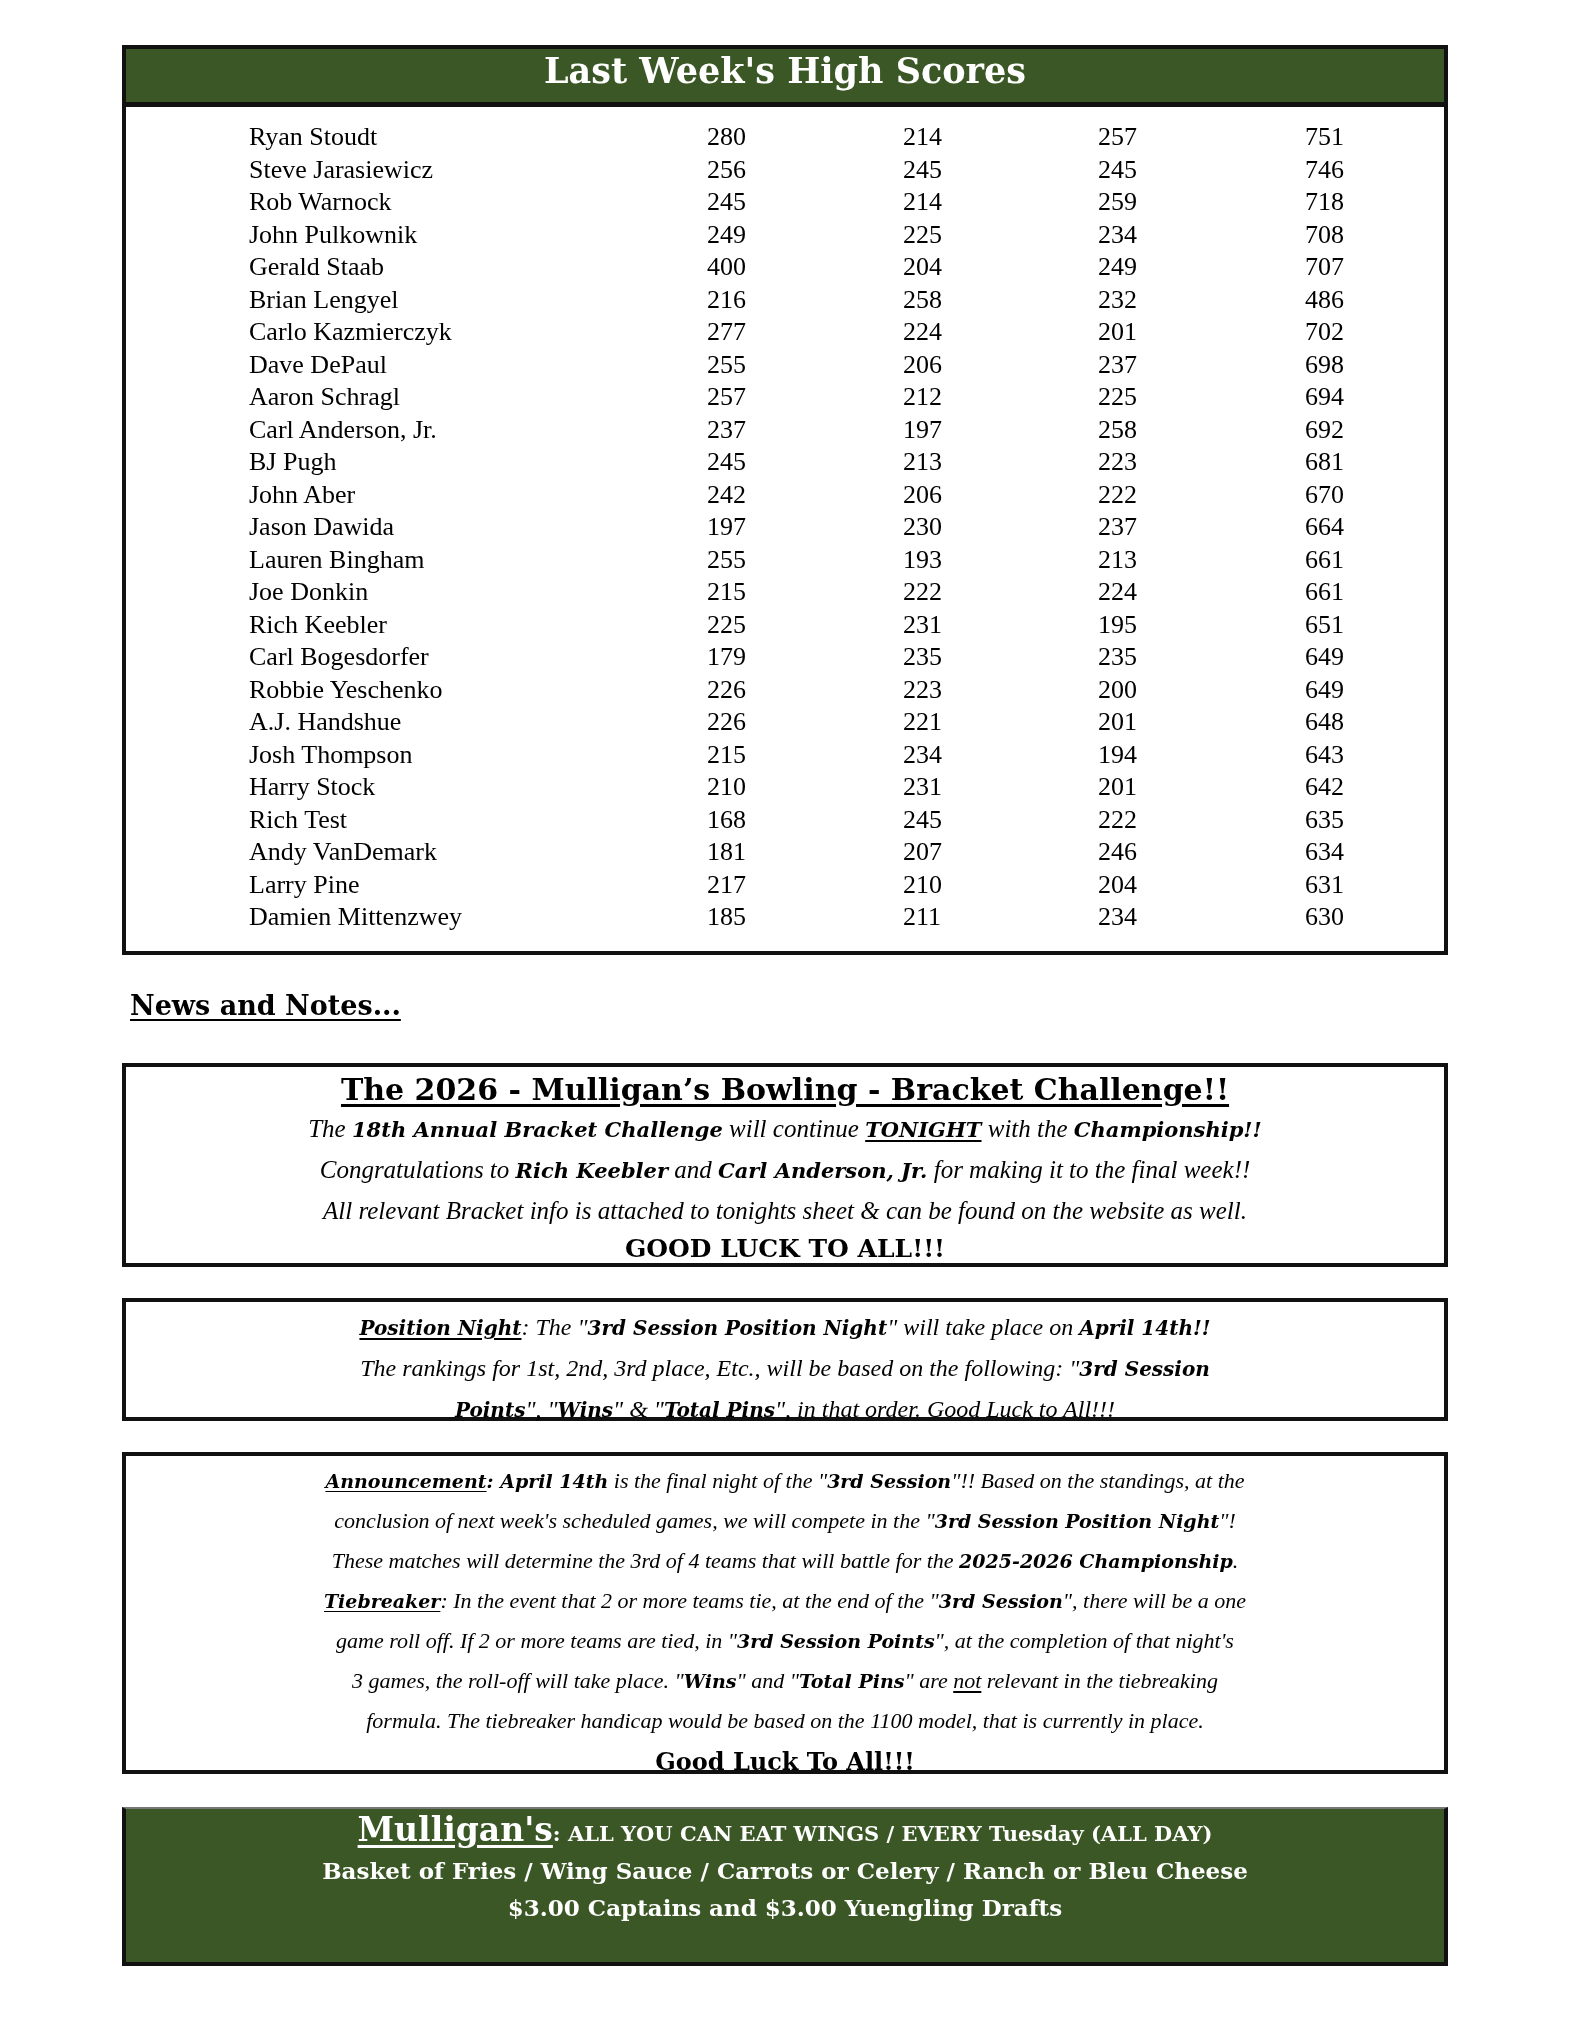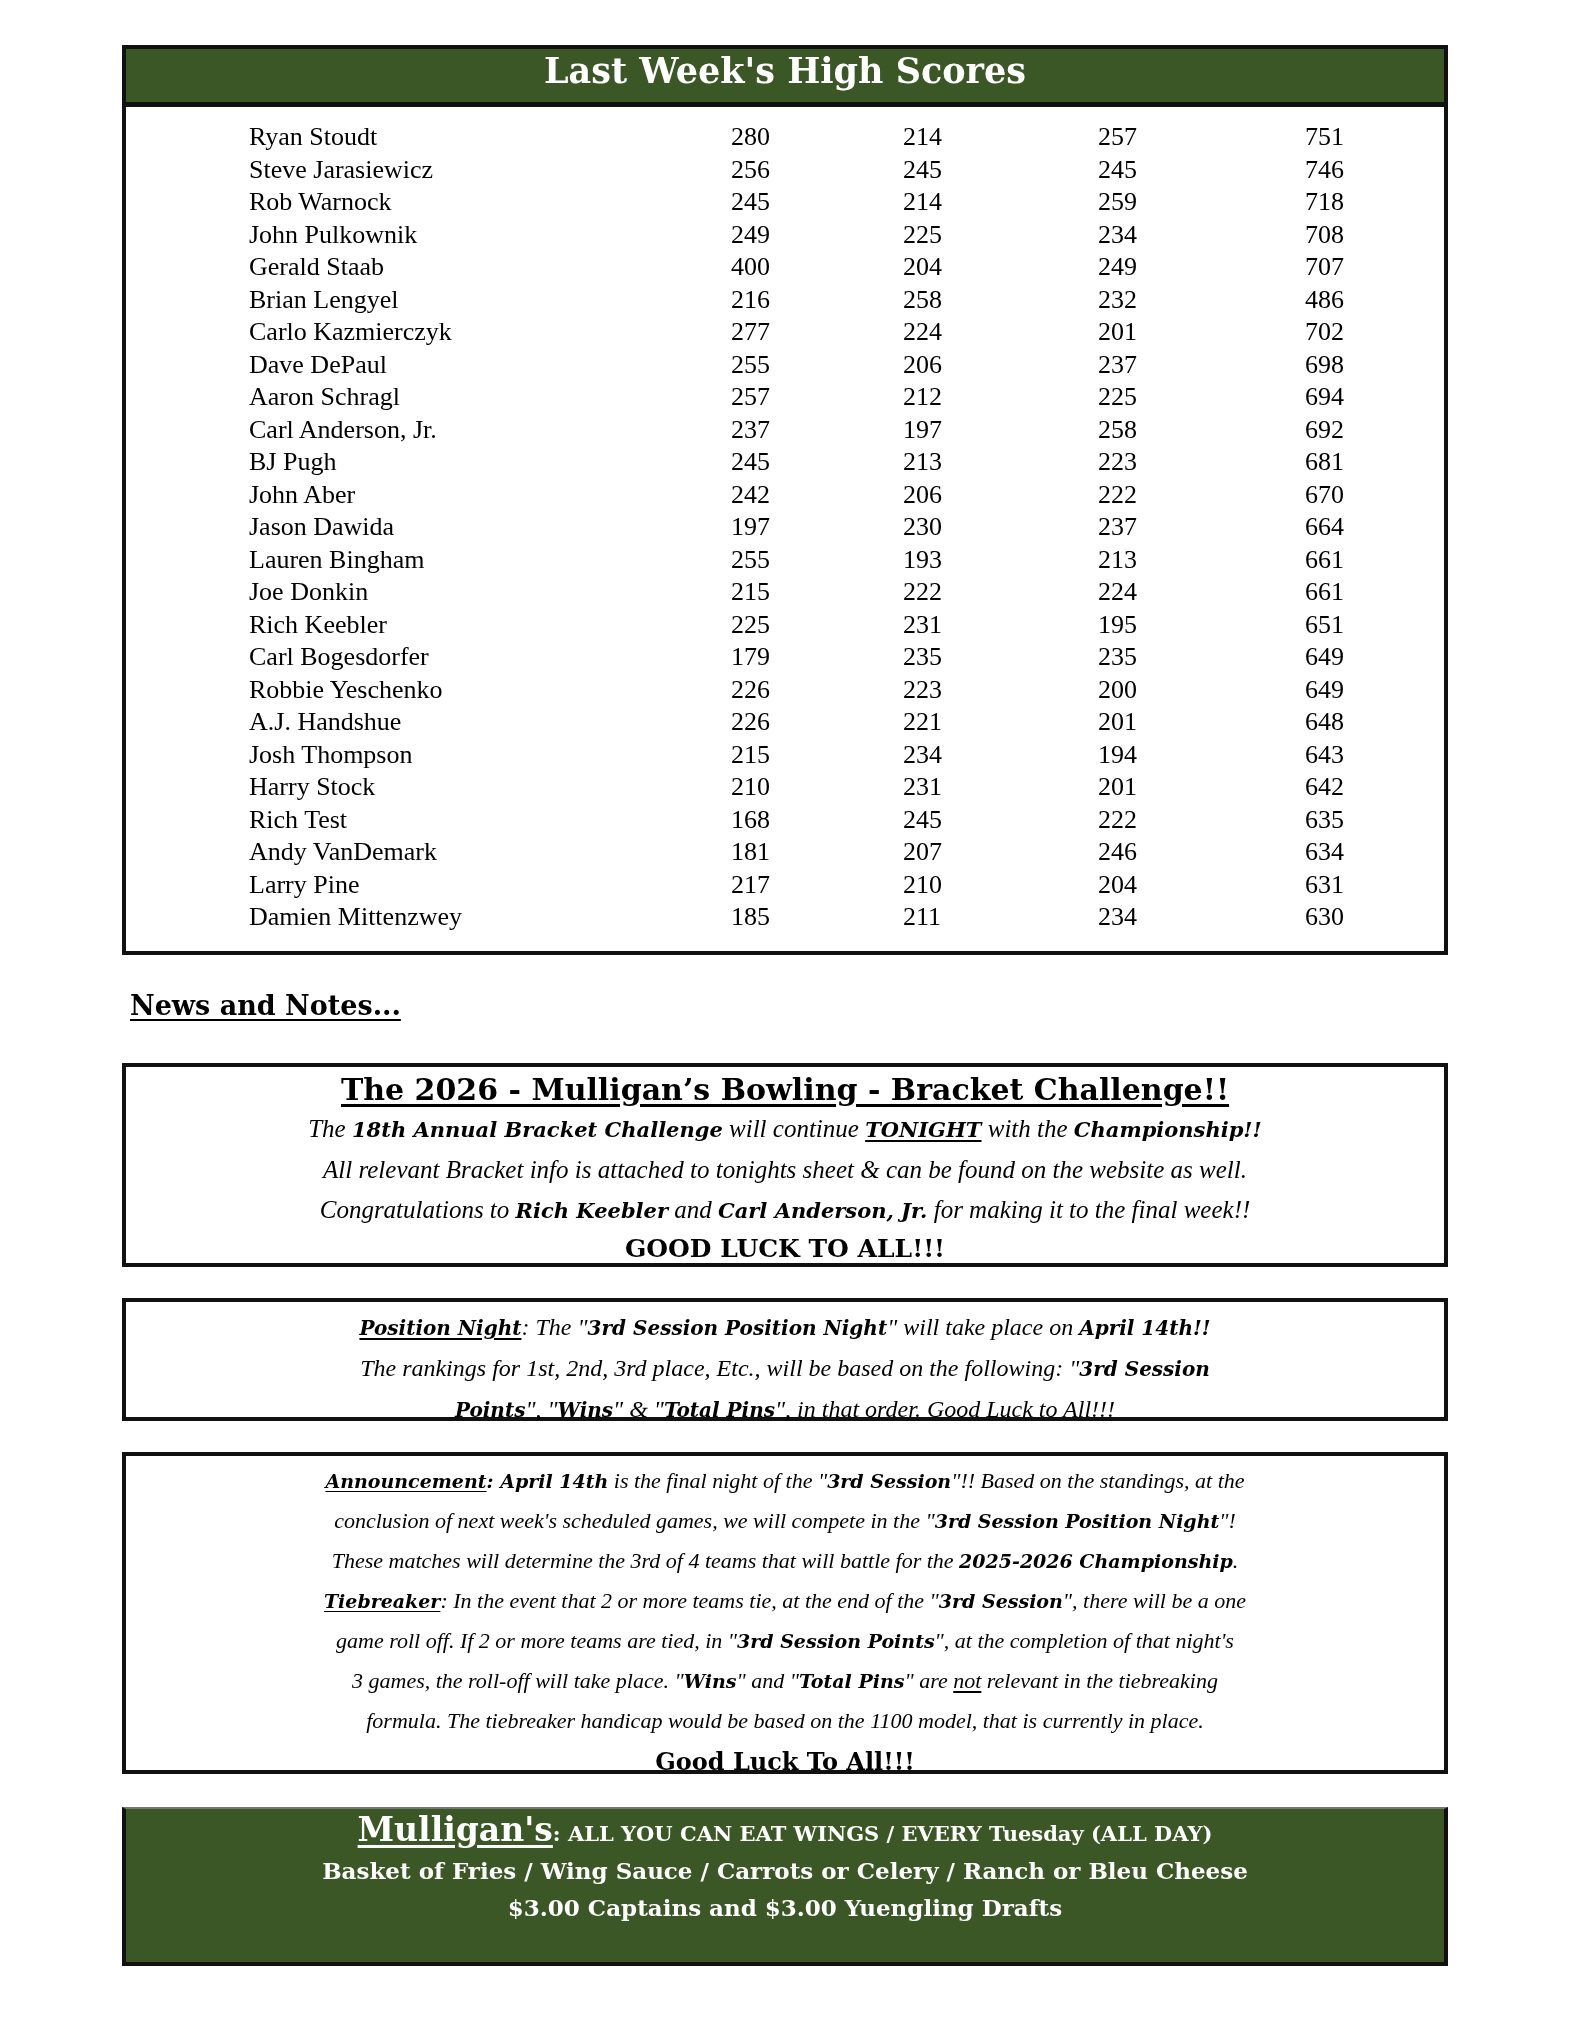--- a/index.html
+++ b/index.html
@@ -12,21 +12,21 @@
   }
   .scores-header {
     height: 58px; background: #3a5725; border-bottom: 5px solid #111;
     color: #fff; text-align: center; font-weight: bold;
     font-family: "DejaVu Serif", serif; font-size: 35px; line-height: 43px;
   }
   .scores-table { position: absolute; left: 0; top: 72px; width: 100%; }
   .score-row { position: relative; height: 32.5px; font-family: "Liberation Serif", serif; font-size: 26px; line-height: 32px; }
   .score-row span { position: absolute; top: 0; white-space: nowrap; }
   .c-name { left: 123px; }
-  .c-g1 { left: 581px; margin-left: 24px; }
+  .c-g1 { left: 581px; }
   .c-g2 { left: 777px; }
   .c-g3 { left: 972px; }
   .c-tot { left: 1179px; }
 
   .news-heading {
     position: absolute; left: 130px; top: 990px;
     font-family: "DejaVu Serif", serif; font-weight: bold; font-size: 27px;
     text-decoration: underline; text-underline-offset: 4px;
   }
 
@@ -249,24 +249,24 @@
     </div>
 </section>
 
 <h2 class="news-heading">News and Notes...</h2>
 
 <section class="note-box bracket">
   <div class="title">The 2026 - Mulligan’s Bowling - Bracket Challenge!!</div>
   <div class="line">
     <span>The </span><b>18th Annual Bracket Challenge</b><span> will continue </span><b class="u">TONIGHT</b><span> with the </span><b>Championship!!</b>
   </div>
+  <div class="line">
+    <span>Congratulations to </span><b>Rich Keebler</b><span> and </span><b>Carl Anderson, Jr.</b><span> for making it to the final week!!</span>
+  </div>
   <div class="line">All relevant Bracket info is attached to tonights sheet &amp; can be found on the website as well.</div>
-  <div class="line">
-    <span>Congratulations to </span><b>Rich Keebler</b><span> and </span><b>Carl Anderson, Jr.</b><span> for making it to the final week!!</span>
-  </div>
   <div class="good-luck">GOOD LUCK TO ALL!!!</div>
 </section>
 
 <section class="note-box position">
   <div class="line">
     <b class="u">Position Night</b><span>: The "</span><b>3rd Session Position Night</b><span>" will take place on </span><b>April 14th!!</b>
   </div>
   <div class="line">
     <span>The rankings for 1st, 2nd, 3rd place, Etc., will be based on the following: "</span><b>3rd Session</b>
   </div>

